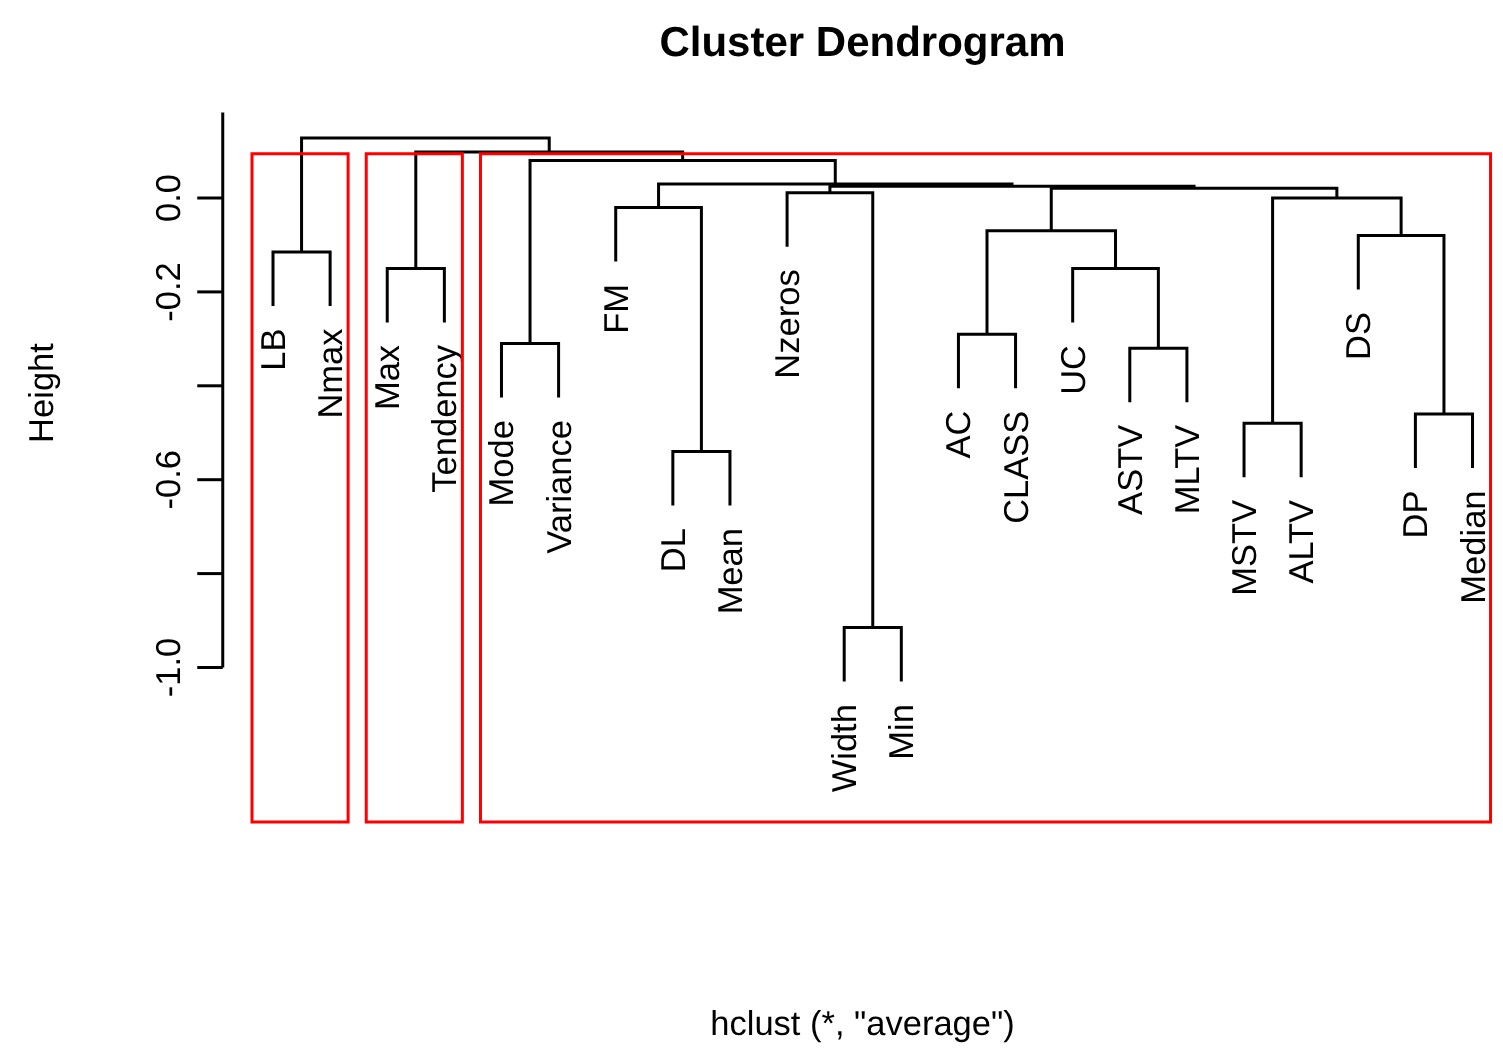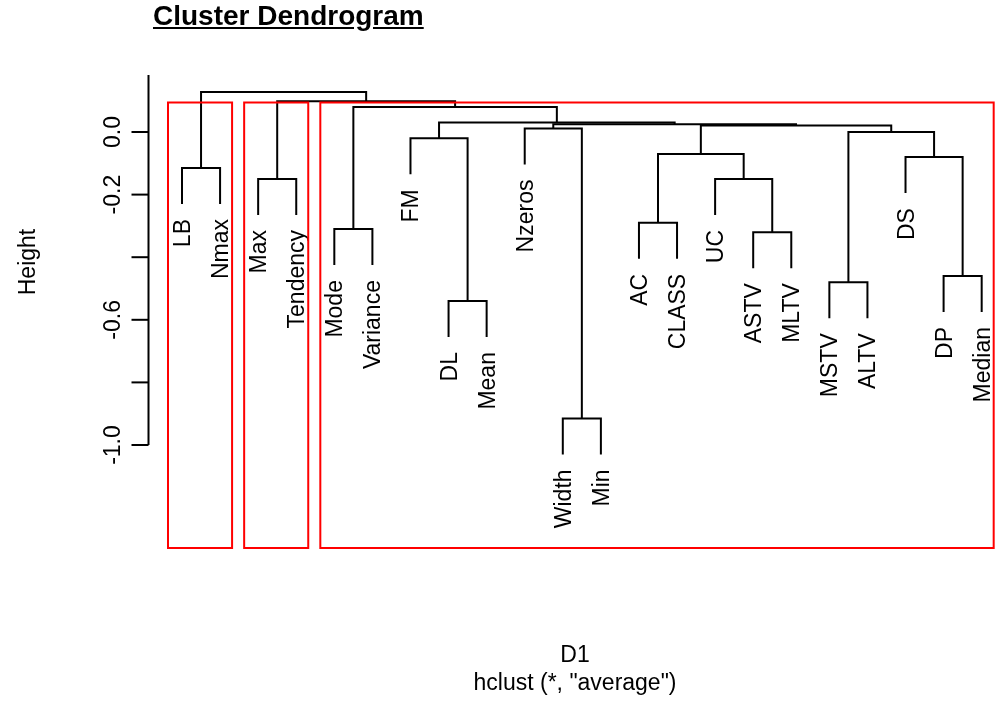--- a/index.html
+++ b/index.html
@@ -2,22 +2,22 @@
 <html><head>
 <meta charset="utf-8">
 <style>
   html,body{margin:0;padding:0;background:#ffffff;}
   .figure{
     position:relative;width:1002px;height:703px;background:#ffffff;
     font-family:"Liberation Sans",sans-serif;color:#000;overflow:hidden;
   }
   .figure svg{position:absolute;left:0;top:0;}
   .overlay{position:absolute;color:#000;}
-  .chart-title{left:153px;top:0;width:844px;
-    font-size:28px;font-weight:bold;text-decoration:underline;}
+  .chart-title{left:153px;top:12px;width:844px;text-align:center;
+    font-size:28px;font-weight:bold;}
   .xlab1{left:153px;top:641px;width:844px;text-align:center;font-size:23px;}
   .xlab2{left:153px;top:669px;width:844px;text-align:center;font-size:23px;}
   .ylab{left:-73px;top:247px;width:200px;height:30px;line-height:30px;
     text-align:center;font-size:23px;transform:rotate(-90deg);}
 </style>
 </head>
 <body>
 
 <div class="figure">
   <svg id="plot" width="1002" height="703" viewBox="0 0 1002 703">
@@ -81,16 +81,15 @@
         <text x="943.5999999999999" y="326.98" font-size="23" text-anchor="end" dominant-baseline="central" transform="rotate(-90 943.5999999999999 326.98)">DP</text>
         <text x="981.68" y="326.98" font-size="23" text-anchor="end" dominant-baseline="central" transform="rotate(-90 981.68 326.98)">Median</text>
       </g>
       <g stroke="#ff0000" stroke-width="2" fill="none">
         <rect x="168" y="102.5" width="64.07999999999998" height="445.5"></rect>
         <rect x="244.15999999999997" y="102.5" width="64.08000000000004" height="445.5"></rect>
         <rect x="320.32" y="102.5" width="673.3599999999999" height="445.5"></rect>
       </g>
     </svg>
   <div class="overlay chart-title">Cluster Dendrogram</div>
-  <div class="overlay xlab1">D1</div>
   <div class="overlay xlab2">hclust (*, "average")</div>
   <div class="overlay ylab">Height</div>
 </div>
 
 </body></html>

